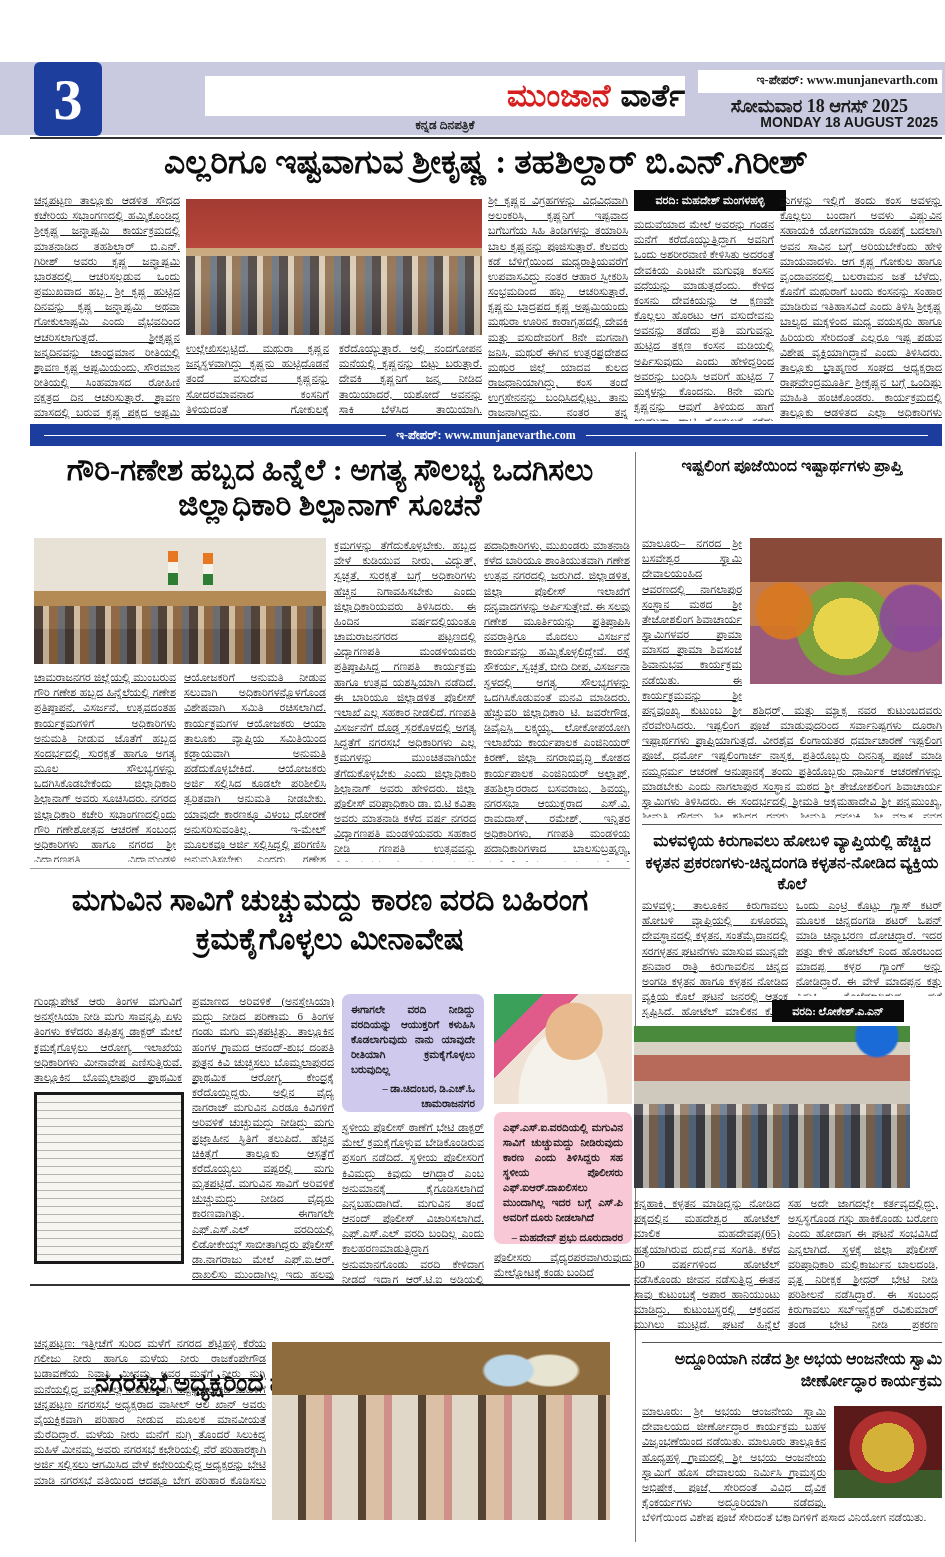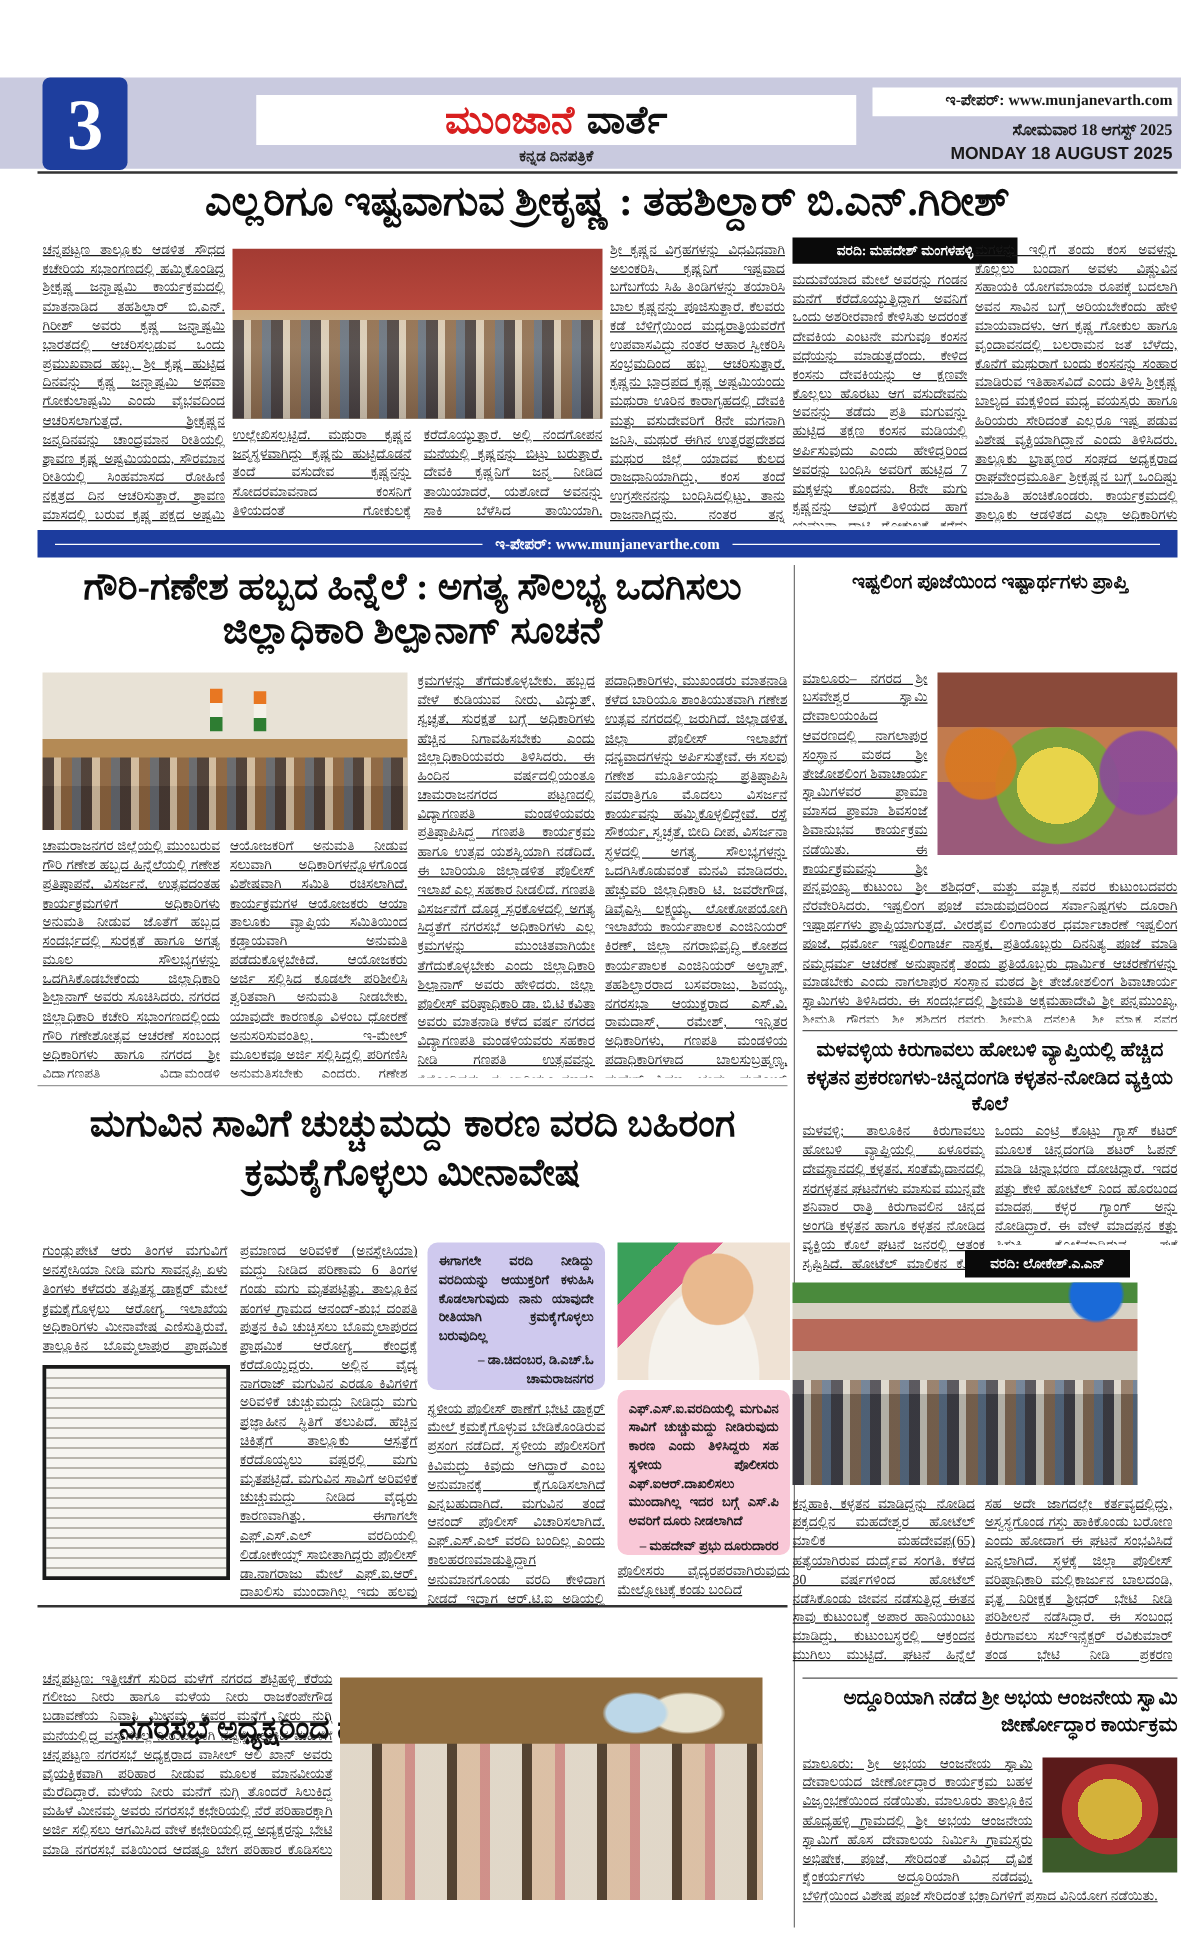--- a/index.html
+++ b/index.html
@@ -48,45 +48,45 @@
 <body>
 
 <div id="page">
 
   <div class="abs band" style="left:0;top:62px;width:945px;height:73px;"></div>
   <div class="abs whitebox" style="left:205px;top:76px;width:480px;height:40px;"></div>
   <div class="abs whitebox" style="left:698px;top:70px;width:244px;height:23px;"></div>
 
   <div class="abs pagenum" style="left:34px;top:62px;width:68px;height:74px;">3</div>
 
-  <div class="abs masthead" style="left:205px;top:76px;width:480px;height:40px;">
+  <div class="abs masthead" style="left:205px;top:76px;width:480px;height:40px;justify-content:flex-end;">
     <span class="m-red">ಮುಂಜಾನೆ</span>
     <span class="m-black">ವಾರ್ತೆ</span>
   </div>
   <div class="abs m-sub" style="left:205px;top:118px;width:480px;height:16px;">ಕನ್ನಡ ದಿನಪತ್ರಿಕೆ</div>
 
   <div class="abs hdr-right" style="left:698px;top:73px;width:240px;height:18px;font-size:12.5px;">ಇ-ಪೇಪರ್: www.munjanevarth.com</div>
-  <div class="abs hdr-right" style="left:698px;top:96px;width:240px;height:17px;font-size:13px;">ಸೋಮವಾರ 18 ಆಗಸ್ಟ್ 2025</div>
+  <div class="abs hdr-right" style="left:668px;top:96px;width:240px;height:17px;font-size:18px;">ಸೋಮವಾರ 18 ಆಗಸ್ಟ್ 2025</div>
   <div class="abs hdr-right" style="left:698px;top:114px;width:240px;height:18px;font-size:14px;font-family:'Liberation Sans',sans-serif;">MONDAY 18 AUGUST 2025</div>
 
   <div class="abs rule" style="left:30px;top:137px;width:912px;height:2px;"></div>
 
   <div class="abs headline h1a" style="left:30px;top:143px;width:912px;height:44px;">ಎಲ್ಲರಿಗೂ ಇಷ್ಟವಾಗುವ ಶ್ರೀಕೃಷ್ಣ : ತಹಶಿಲ್ದಾರ್ ಬಿ.ಎನ್.ಗಿರೀಶ್</div>
 
   <div class="abs body-text" style="left:34px;top:193px;width:146px;height:228px;">ಚನ್ನಪಟ್ಟಣ ತಾಲ್ಲೂಕು ಆಡಳಿತ ಸೌಧದ ಕಚೇರಿಯ ಸಭಾಂಗಣದಲ್ಲಿ ಹಮ್ಮಿಕೊಂಡಿದ್ದ ಶ್ರೀಕೃಷ್ಣ ಜನ್ಮಾಷ್ಟಮಿ ಕಾರ್ಯಕ್ರಮದಲ್ಲಿ ಮಾತನಾಡಿದ ತಹಶಿಲ್ದಾರ್ ಬಿ.ಎನ್. ಗಿರೀಶ್ ಅವರು ಕೃಷ್ಣ ಜನ್ಮಾಷ್ಟಮಿ ಭಾರತದಲ್ಲಿ ಆಚರಿಸಲ್ಪಡುವ ಒಂದು ಪ್ರಮುಖವಾದ ಹಬ್ಬ. ಶ್ರೀ ಕೃಷ್ಣ ಹುಟ್ಟಿದ ದಿನವನ್ನು ಕೃಷ್ಣ ಜನ್ಮಾಷ್ಟಮಿ ಅಥವಾ ಗೋಕುಲಾಷ್ಟಮಿ ಎಂದು ವೈಭವದಿಂದ ಆಚರಿಸಲಾಗುತ್ತದೆ. ಶ್ರೀಕೃಷ್ಣನ ಜನ್ಮದಿನವನ್ನು ಚಾಂದ್ರಮಾನ ರೀತಿಯಲ್ಲಿ ಶ್ರಾವಣ ಕೃಷ್ಣ ಅಷ್ಟಮಿಯಂದು, ಸೌರಮಾನ ರೀತಿಯಲ್ಲಿ ಸಿಂಹಮಾಸದ ರೋಹಿಣಿ ನಕ್ಷತ್ರದ ದಿನ ಆಚರಿಸುತ್ತಾರೆ. ಶ್ರಾವಣ ಮಾಸದಲ್ಲಿ ಬರುವ ಕೃಷ್ಣ ಪಕ್ಷದ ಅಷ್ಟಮಿ ಕೃಷ್ಣನು ಹುಟ್ಟಿದ ದಿನ. ಅಷ್ಟಮಿಯ ಮಧ್ಯರಾತ್ರಿ, ಕಾರಾಗೃಹದಲ್ಲಿ ಕೃಷ್ಣನ ಜನನವಾಯಿತೆಂದು ಪುರಾಣಗಳಲ್ಲಿ</div>
 
   <div class="abs photo" style="left:186px;top:199px;width:296px;height:136px;background:linear-gradient(180deg,#a33b33 0%,#b8473c 36%,#caa87e 36%,#c9b695 58%,#7e6a52 100%);">
     <div class="crowd"></div>
   </div>
 
   <div class="abs body-text cols2" style="left:186px;top:341px;width:296px;height:80px;">ಉಲ್ಲೇಖಿಸಲ್ಪಟ್ಟಿದೆ. ಮಥುರಾ ಕೃಷ್ಣನ ಜನ್ಮಸ್ಥಳವಾಗಿದ್ದು ಕೃಷ್ಣನು ಹುಟ್ಟಿದೊಡನೆ ತಂದೆ ವಸುದೇವ ಕೃಷ್ಣನನ್ನು ಸೋದರಮಾವನಾದ ಕಂಸನಿಗೆ ತಿಳಿಯದಂತೆ ಗೋಕುಲಕ್ಕೆ ಕರೆದೊಯ್ಯುತ್ತಾರೆ. ಅಲ್ಲಿ ನಂದಗೋಪನ ಮನೆಯಲ್ಲಿ ಕೃಷ್ಣನನ್ನು ಬಿಟ್ಟು ಬರುತ್ತಾರೆ. ದೇವಕಿ ಕೃಷ್ಣನಿಗೆ ಜನ್ಮ ನೀಡಿದ ತಾಯಿಯಾದರೆ, ಯಶೋದೆ ಅವನನ್ನು ಸಾಕಿ ಬೆಳೆಸಿದ ತಾಯಿಯಾಗಿ. ಕೃಷ್ಣಜನ್ಮಾಷ್ಟಮಿಯ ದಿನದಂದು ಮನೆ ಮತ್ತು ದೇವಾಲಯಗಳನ್ನು ಸುಂದರವಾಗಿ ಅಲಂಕರಿಸಲಾಗುತ್ತದೆ. ಕೃಷ್ಣನ ಪುಟ್ಟ ಹೆಜ್ಜೆಗಳನ್ನು ರಂಗೋಲಿಯಲ್ಲಿ ಬಿಡಿಸಿ ಸಂಭ್ರಮಿಸಲಾಗುವುದು</div>
 
   <div class="abs body-text" style="left:488px;top:193px;width:140px;height:228px;">ಶ್ರೀ ಕೃಷ್ಣನ ವಿಗ್ರಹಗಳನ್ನು ವಿಧವಿಧವಾಗಿ ಅಲಂಕರಿಸಿ, ಕೃಷ್ಣನಿಗೆ ಇಷ್ಟವಾದ ಬಗೆಬಗೆಯ ಸಿಹಿ ತಿಂಡಿಗಳನ್ನು ತಯಾರಿಸಿ ಬಾಲ ಕೃಷ್ಣನನ್ನು ಪೂಜಿಸುತ್ತಾರೆ. ಕೆಲವರು ಕಡೆ ಬೆಳಿಗ್ಗೆಯಿಂದ ಮಧ್ಯರಾತ್ರಿಯವರೆಗೆ ಉಪವಾಸವಿದ್ದು ನಂತರ ಆಹಾರ ಸ್ವೀಕರಿಸಿ ಸಂಭ್ರಮದಿಂದ ಹಬ್ಬ ಆಚರಿಸುತ್ತಾರೆ. ಕೃಷ್ಣನು ಭಾದ್ರಪದ ಕೃಷ್ಣ ಅಷ್ಟಮಿಯಂದು ಮಥುರಾ ಊರಿನ ಕಾರಾಗೃಹದಲ್ಲಿ ದೇವಕಿ ಮತ್ತು ವಸುದೇವರಿಗೆ 8ನೇ ಮಗನಾಗಿ ಜನಿಸಿ, ಮಥುರೆ ಈಗಿನ ಉತ್ತರಪ್ರದೇಶದ ಮಥುರ ಜಿಲ್ಲೆ ಯಾದವ ಕುಲದ ರಾಜಧಾನಿಯಾಗಿದ್ದು, ಕಂಸ ತಂದೆ ಉಗ್ರಸೇನನನ್ನು ಬಂಧಿಸಿದಲ್ಲಿಟ್ಟು, ತಾನು ರಾಜನಾಗಿದ್ದನು. ನಂತರ ತನ್ನ ಪ್ರೀತಿಪಾತ್ರಳಾದ ತಂಗಿ ದೇವಕಿಗೆ ಮದುವೆ ಮಾಡಿ ಅಗ್ರಕಂಸನು ದೇವಕಿ-ವಸುದೇವರ</div>
 
-  <div class="abs byline" style="left:634px;top:190px;width:180px;height:21px;">ವರದಿ: ಮಹದೇಶ್ ಮಂಗಳಹಳ್ಳಿ</div>
+  <div class="abs byline" style="left:634px;top:190px;width:152px;height:21px;">ವರದಿ: ಮಹದೇಶ್ ಮಂಗಳಹಳ್ಳಿ</div>
   <div class="abs body-text" style="left:634px;top:217px;width:140px;height:204px;">ಮದುವೆಯಾದ ಮೇಲೆ ಅವರನ್ನು ಗಂಡನ ಮನೆಗೆ ಕರೆದೊಯ್ಯುತ್ತಿದ್ದಾಗ ಅವನಿಗೆ ಒಂದು ಅಶರೀರವಾಣಿ ಕೇಳಿಸಿತು ಅದರಂತೆ ದೇವಕಿಯ ಎಂಟನೇ ಮಗುವೂ ಕಂಸನ ವಧೆಯನ್ನು ಮಾಡುತ್ತದೆಂದು. ಕೇಳಿದ ಕಂಸನು ದೇವಕಿಯನ್ನು ಆ ಕ್ಷಣವೇ ಕೊಲ್ಲಲು ಹೊರಟು ಆಗ ವಸುದೇವನು ಅವನನ್ನು ತಡೆದು ಪ್ರತಿ ಮಗುವನ್ನು ಹುಟ್ಟಿದ ತಕ್ಷಣ ಕಂಸನ ಮಡಿಯಲ್ಲಿ ಅರ್ಪಿಸುವುದು ಎಂದು ಹೇಳಿದ್ದರಿಂದ ಅವರನ್ನು ಬಂಧಿಸಿ ಅವರಿಗೆ ಹುಟ್ಟಿದ 7 ಮಕ್ಕಳನ್ನು ಕೊಂದನು. 8ನೇ ಮಗು ಕೃಷ್ಣನನ್ನು ಆವುಗೆ ತಿಳಿಯದ ಹಾಗೆ ಯಮುನಾ ದಾಟಿ ಗೋಕುಲಕ್ಕೆ ಕರೆದು ಕೊಂಡು ಹೋದಾಗ. ಅಲ್ಲಿ ಆಗ ತಾನೆ ಹುಟ್ಟಿದ್ದ ಯಶೋದೆ</div>
 
   <div class="abs body-text" style="left:780px;top:193px;width:162px;height:228px;">ಮಗಳನ್ನು ಇಲ್ಲಿಗೆ ತಂದು ಕಂಸ ಅವಳನ್ನು ಕೊಲ್ಲಲು ಬಂದಾಗ ಅವಳು ವಿಷ್ಣುವಿನ ಸಹಾಯಕಿ ಯೋಗಮಾಯಾ ರೂಪಕ್ಕೆ ಬದಲಾಗಿ ಅವನ ಸಾವಿನ ಬಗ್ಗೆ ಅರಿಯಬೇಕೆಂದು ಹೇಳಿ ಮಾಯವಾದಳು. ಆಗ ಕೃಷ್ಣ ಗೋಕುಲ ಹಾಗೂ ವೃಂದಾವನದಲ್ಲಿ ಬಲರಾಮನ ಜತೆ ಬೆಳೆದು, ಕೊನೆಗೆ ಮಥುರಾಗೆ ಬಂದು ಕಂಸನನ್ನು ಸಂಹಾರ ಮಾಡಿರುವ ಇತಿಹಾಸವಿದೆ ಎಂದು ತಿಳಿಸಿ ಶ್ರೀಕೃಷ್ಣ ಬಾಲ್ಯದ ಮಕ್ಕಳಿಂದ ಮಧ್ಯ ವಯಸ್ಕರು ಹಾಗೂ ಹಿರಿಯರು ಸೇರಿದಂತೆ ಎಲ್ಲರೂ ಇಷ್ಟ ಪಡುವ ವಿಶೇಷ ವ್ಯಕ್ತಿಯಾಗಿದ್ದಾನೆ ಎಂದು ತಿಳಿಸಿದರು. ತಾಲ್ಲೂಕು ಬ್ರಾಹ್ಮಣರ ಸಂಘದ ಅಧ್ಯಕ್ಷರಾದ ರಾಘವೇಂದ್ರಮೂರ್ತಿ ಶ್ರೀಕೃಷ್ಣನ ಬಗ್ಗೆ ಒಂದಿಷ್ಟು ಮಾಹಿತಿ ಹಂಚಿಕೊಂಡರು. ಕಾರ್ಯಕ್ರಮದಲ್ಲಿ ತಾಲ್ಲೂಕು ಆಡಳಿತದ ಎಲ್ಲಾ ಅಧಿಕಾರಿಗಳು ಭಾಗವಹಿಸಿದ್ದರು.</div>
 
   <div class="abs banner" style="left:30px;top:424px;width:912px;height:22px;">
     <span class="line"></span>
     <span class="btxt">ಇ-ಪೇಪರ್: www.munjanevarthe.com</span>
     <span class="line"></span>
   </div>
 

